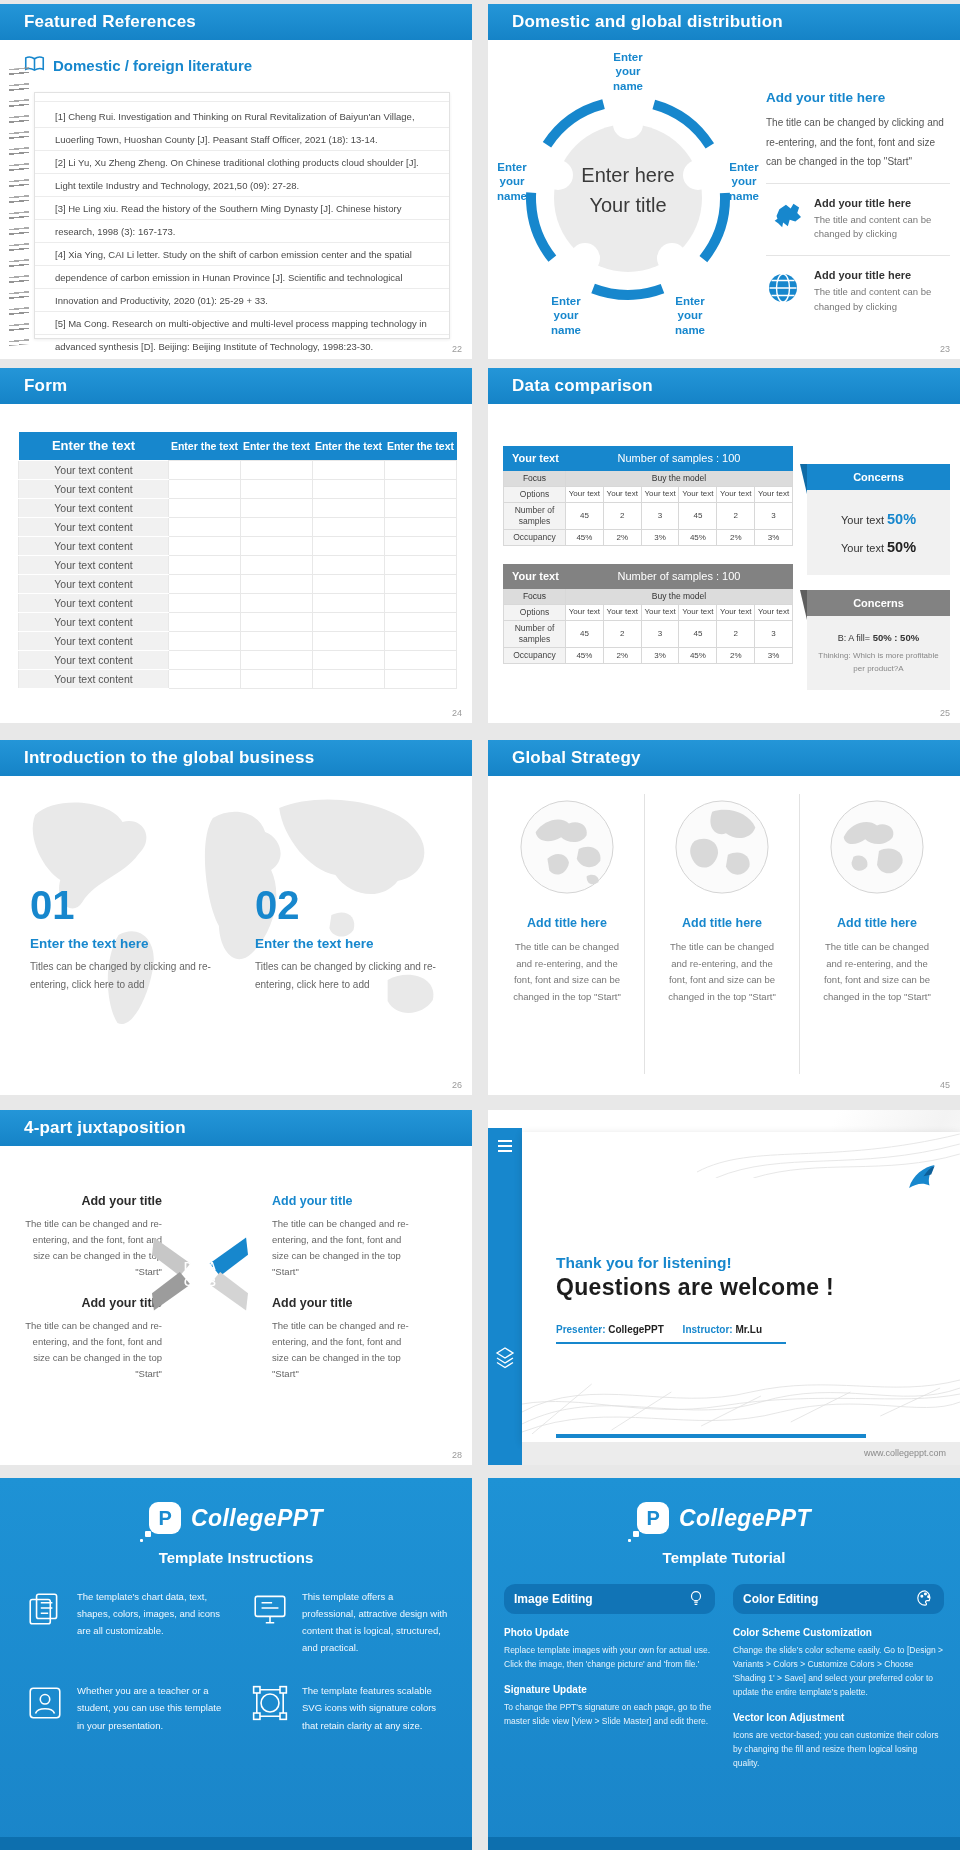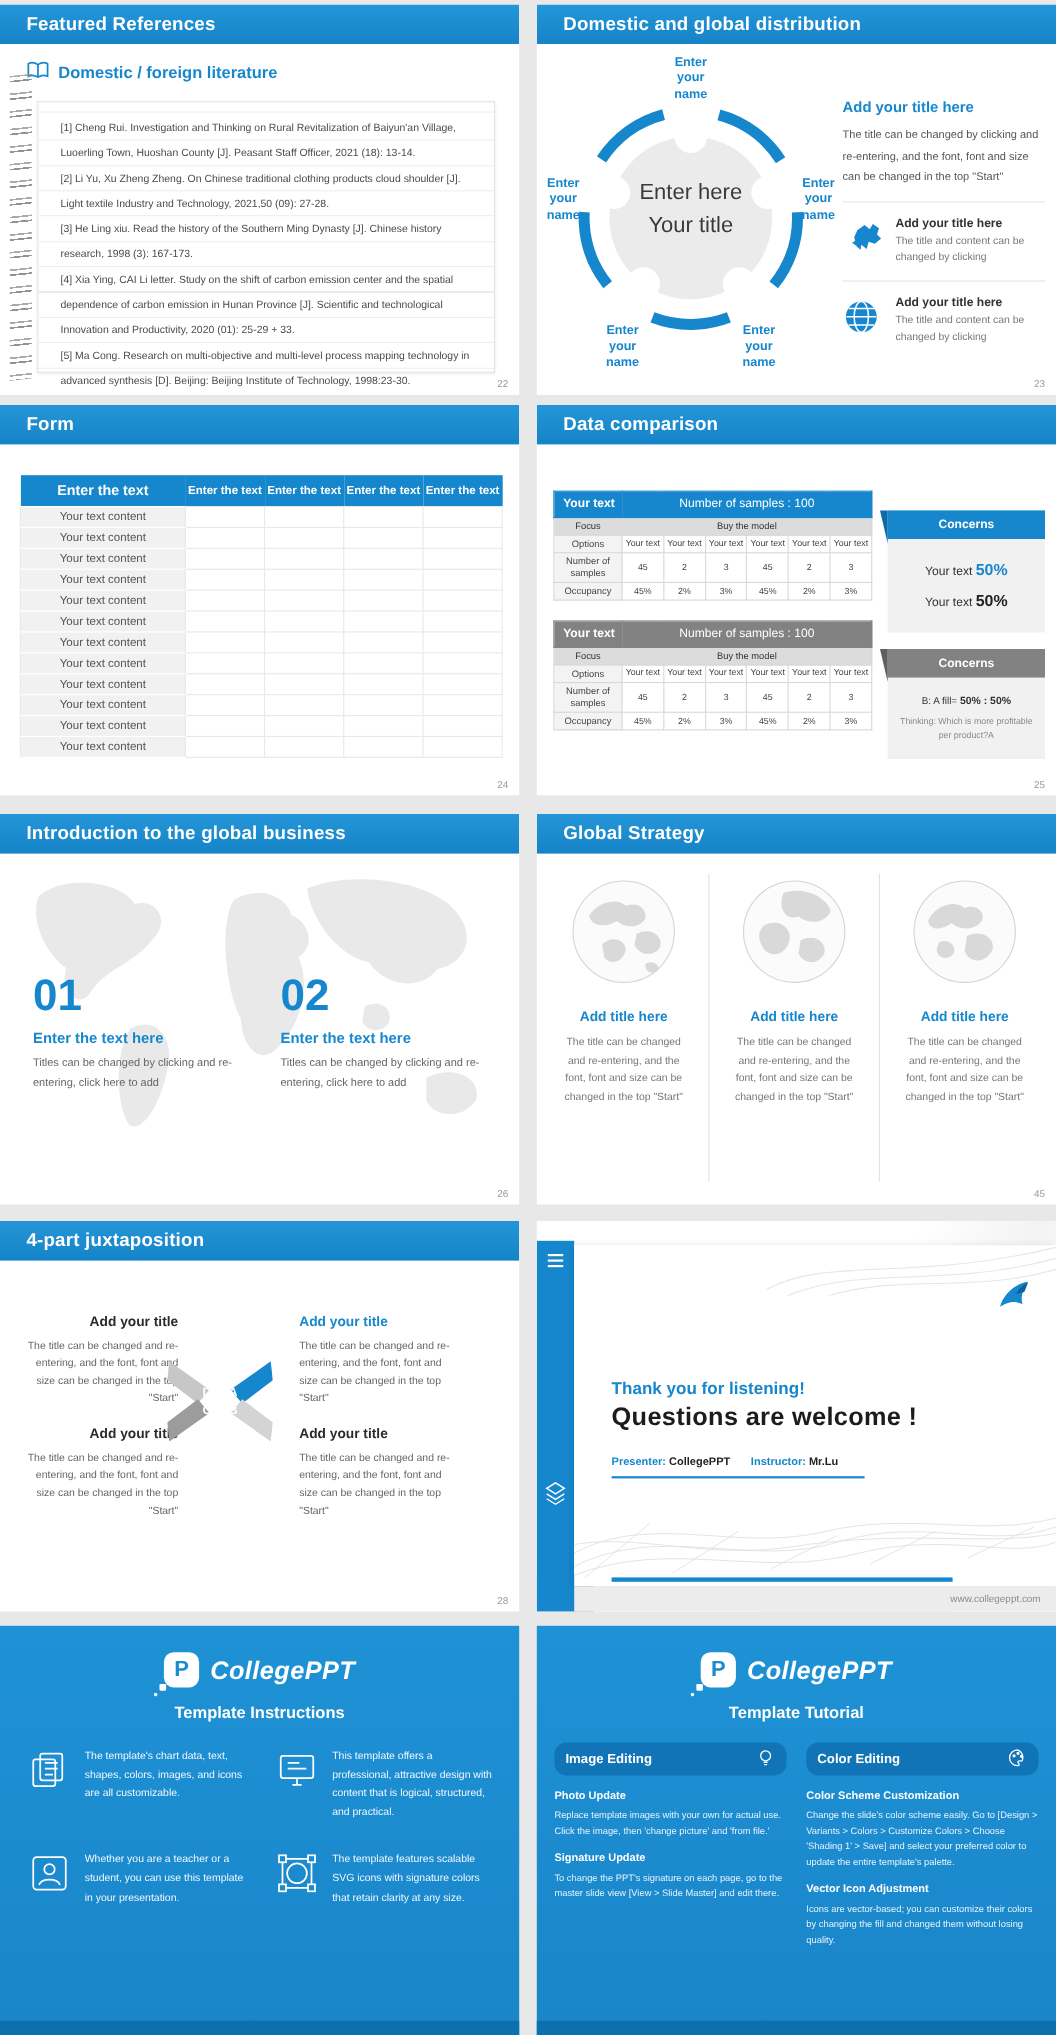--- a/index.html
+++ b/index.html
@@ -662,17 +662,17 @@
               <path d="M10,2 a8,8 0 1,0 0,16 c2,0 2,-1.6 1,-2.6 c-1,-1 -.4,-2.4 1.4,-2.4 h2.2 A8,8 0 0,0 10,2 Z"></path>
               <circle cx="6.5" cy="8" r="1" fill="#fff"></circle>
               <circle cx="10.5" cy="5.5" r="1" fill="#fff"></circle>
               <circle cx="14" cy="8.5" r="1" fill="#fff"></circle>
             </svg>
         </span>
       </div>
       <div class="tut-entry-title">Color Scheme Customization</div>
       <div class="tut-entry-body">Change the slide's color scheme easily. Go to [Design &gt; Variants &gt; Colors &gt; Customize Colors &gt; Choose 'Shading 1' &gt; Save] and select your preferred color to update the entire template's palette.</div>
       <div class="tut-entry-title">Vector Icon Adjustment</div>
-      <div class="tut-entry-body">Icons are vector-based; you can customize their colors by changing the fill and changed them without losing quality.</div>
+      <div class="tut-entry-body">Icons are vector-based; you can customize their colors by changing the fill and resize them logical losing quality.</div>
     </div>
   </div>
   <div class="footer-strip"></div>
 </section>
 
 </body></html>

